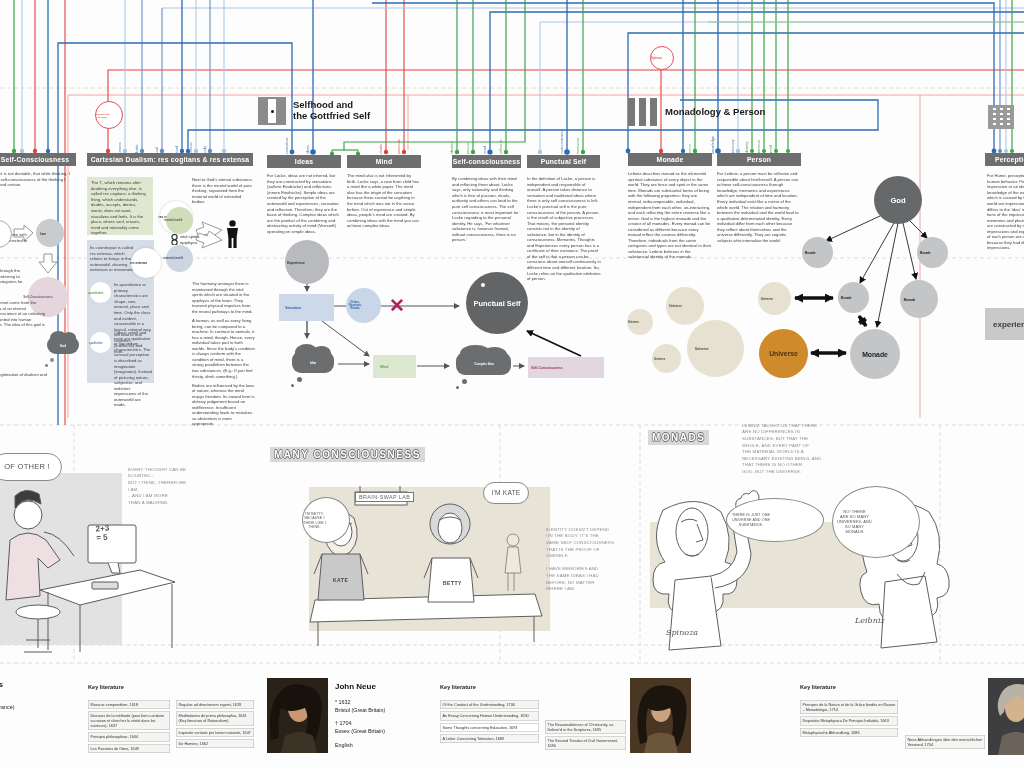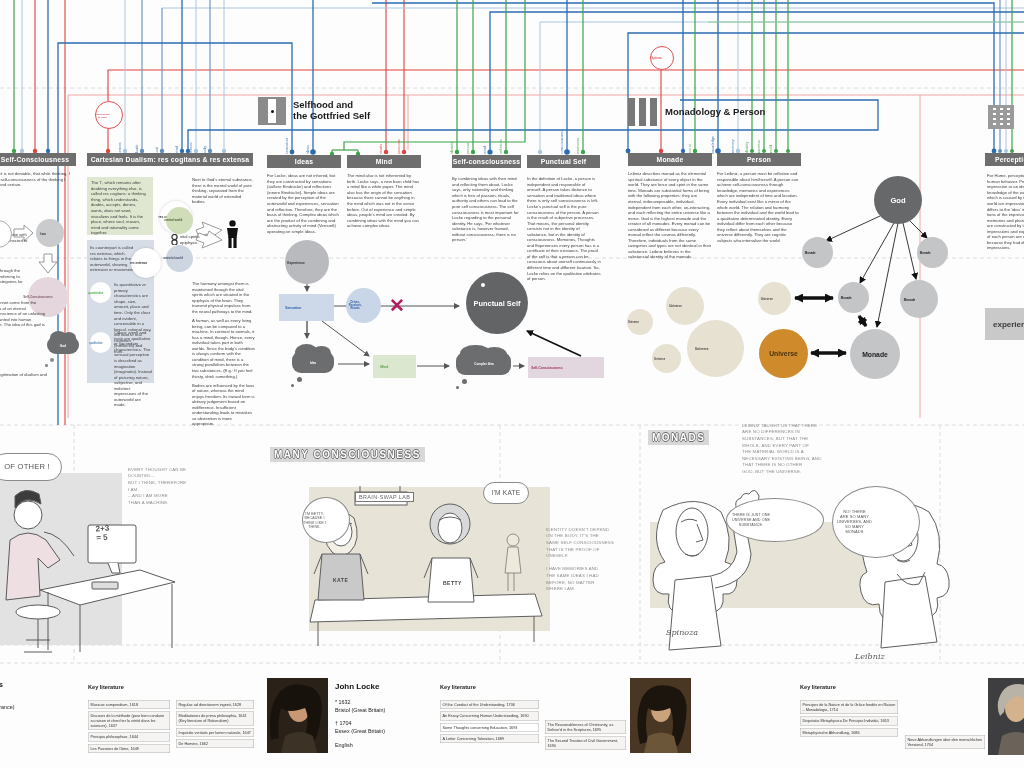--- a/index.html
+++ b/index.html
@@ -644,21 +644,21 @@
 <div class="bubble" style="left:832px;top:486px;width:86px;height:70px">
   <div class="bt shc" style="font-size:8px">
         <div>NO! THERE</div>
         <div>ARE SO MANY</div>
         <div>UNIVERSES, AND</div>
         <div>SO MANY</div>
         <div>MONADS</div>
       </div>
 </div>
 <div class="abs sig" style="left:666px;top:628px">Spinoza</div>
-<div class="abs sig" style="left:855px;top:652px">Leibniz</div>
+<div class="abs sig" style="left:855px;top:616px">Leibniz</div>
 
 <div class="abs" style="left:-57px;top:680px;width:110px">
   <div class="bio-name">René Descartes</div>
   <div style="height:6px"></div>
   <div class="bio-line">* 1596</div>
   <div class="bio-line">La Haye en Touraine (France)</div>
   <div style="height:4px"></div>
   <div class="bio-line">† 1650</div>
   <div class="bio-line">Stockholm (Sweden)</div>
   <div style="height:4px"></div>
@@ -682,21 +682,21 @@
       </div>
 </div>
 
 <svg class="abs" style="left:267px;top:678px" width="61" height="75" viewBox="0 0 61 75">
   <rect width="61" height="75" fill="#2a2118"></rect>
   <ellipse cx="32" cy="30" rx="11" ry="14" fill="#c79873"></ellipse>
   <path d="M10 18 q10 -16 30 -10 q18 4 14 30 q-2 20 -10 30 l-8 -4 q8 -22 2 -34 q-16 6 -24 0 q-4 14 -2 30 l-8 2 q-4 -28 6 -44" fill="#17120c"></path>
   <path d="M18 58 q14 -8 28 0 l4 17 h-36 z" fill="#3d3226"></path>
 </svg>
 <div class="abs" style="left:335px;top:682px;width:110px">
-  <div class="bio-name">John Locke</div>
+  <div class="bio-name">John Neue</div>
   <div style="height:7px"></div>
   <div class="bio-line">* 1632</div>
   <div class="bio-line">Bristol (Great Britain)</div>
   <div style="height:5px"></div>
   <div class="bio-line">† 1704</div>
   <div class="bio-line">Essex (Great Britain)</div>
   <div style="height:6px"></div>
   <div class="bio-line">English</div>
 </div>
 <div class="abs kl" style="left:440px;top:684px">Key literature</div>

